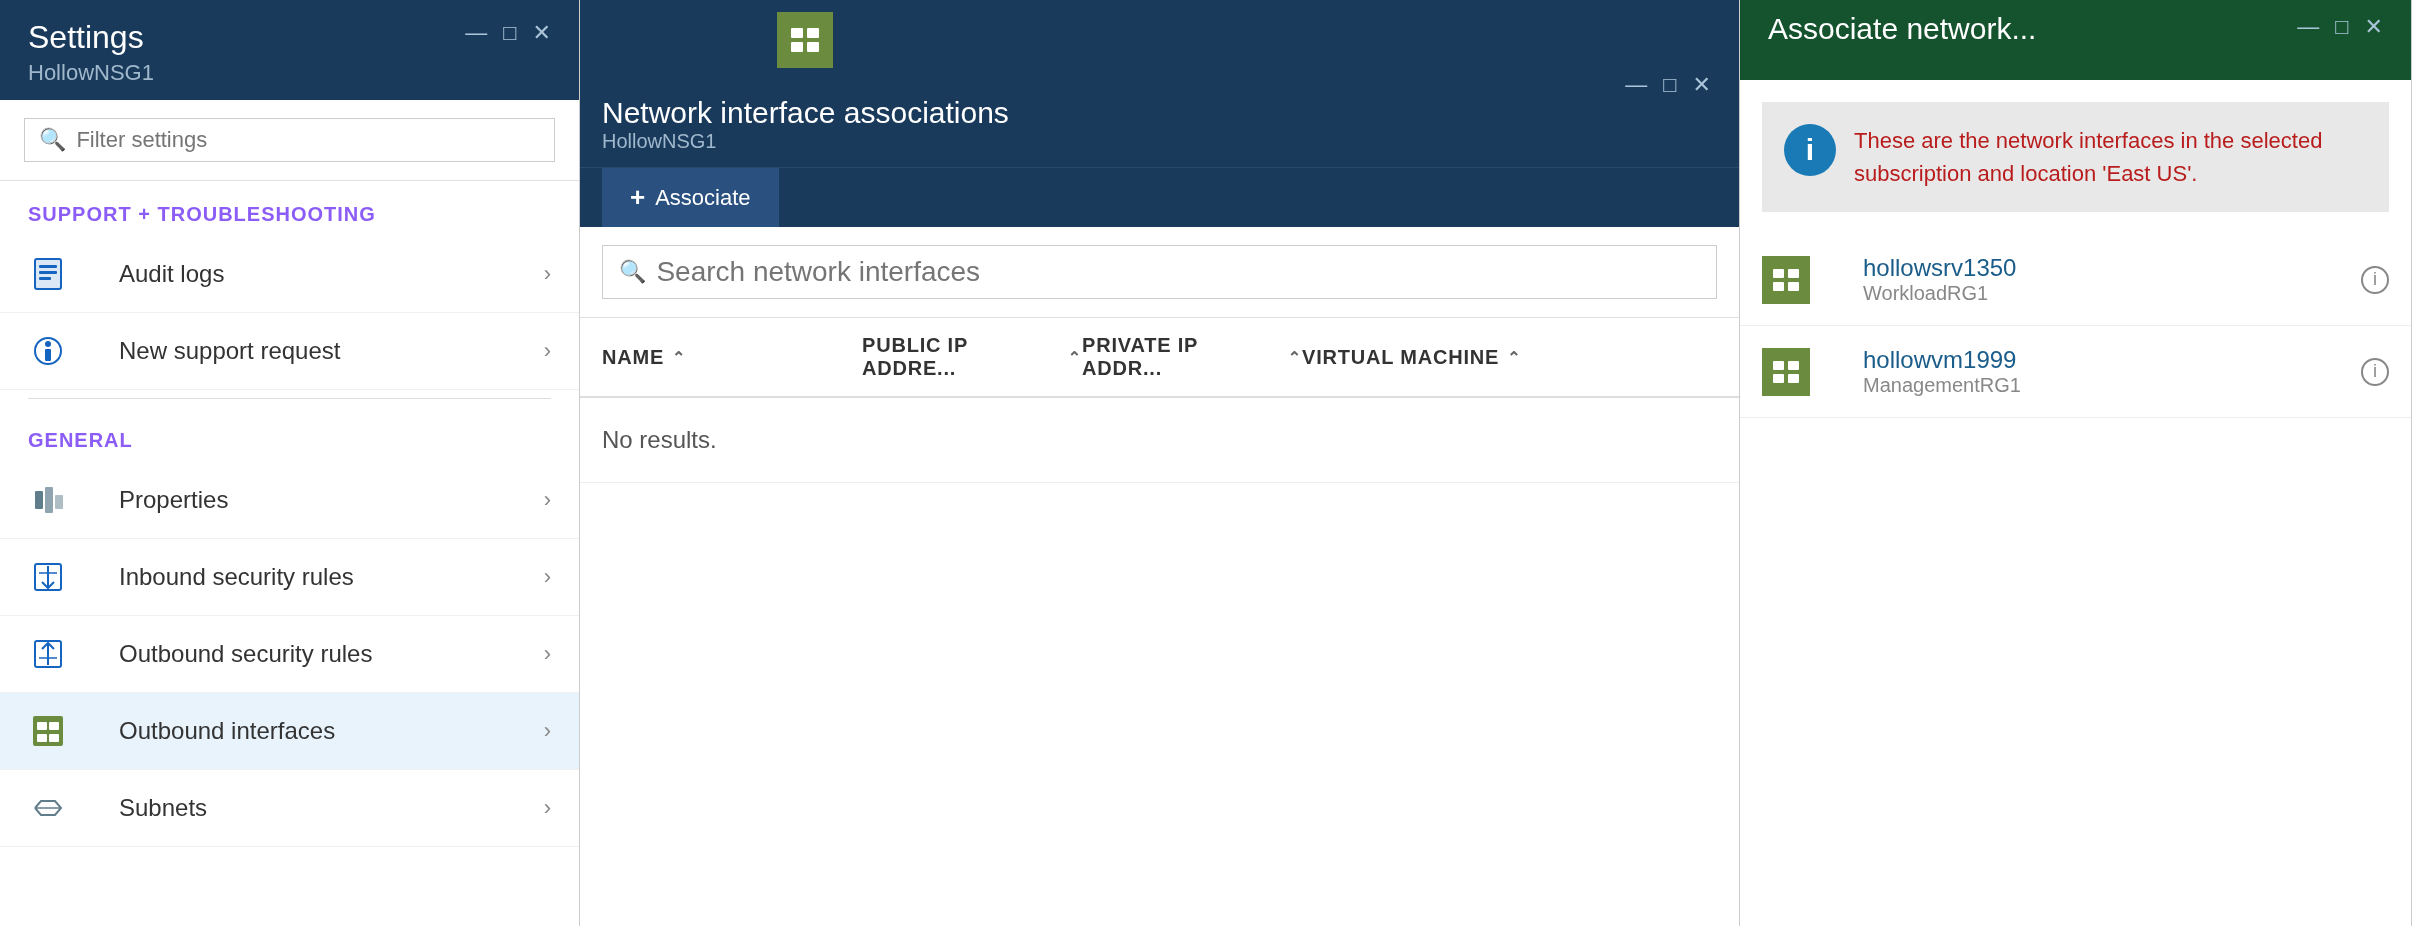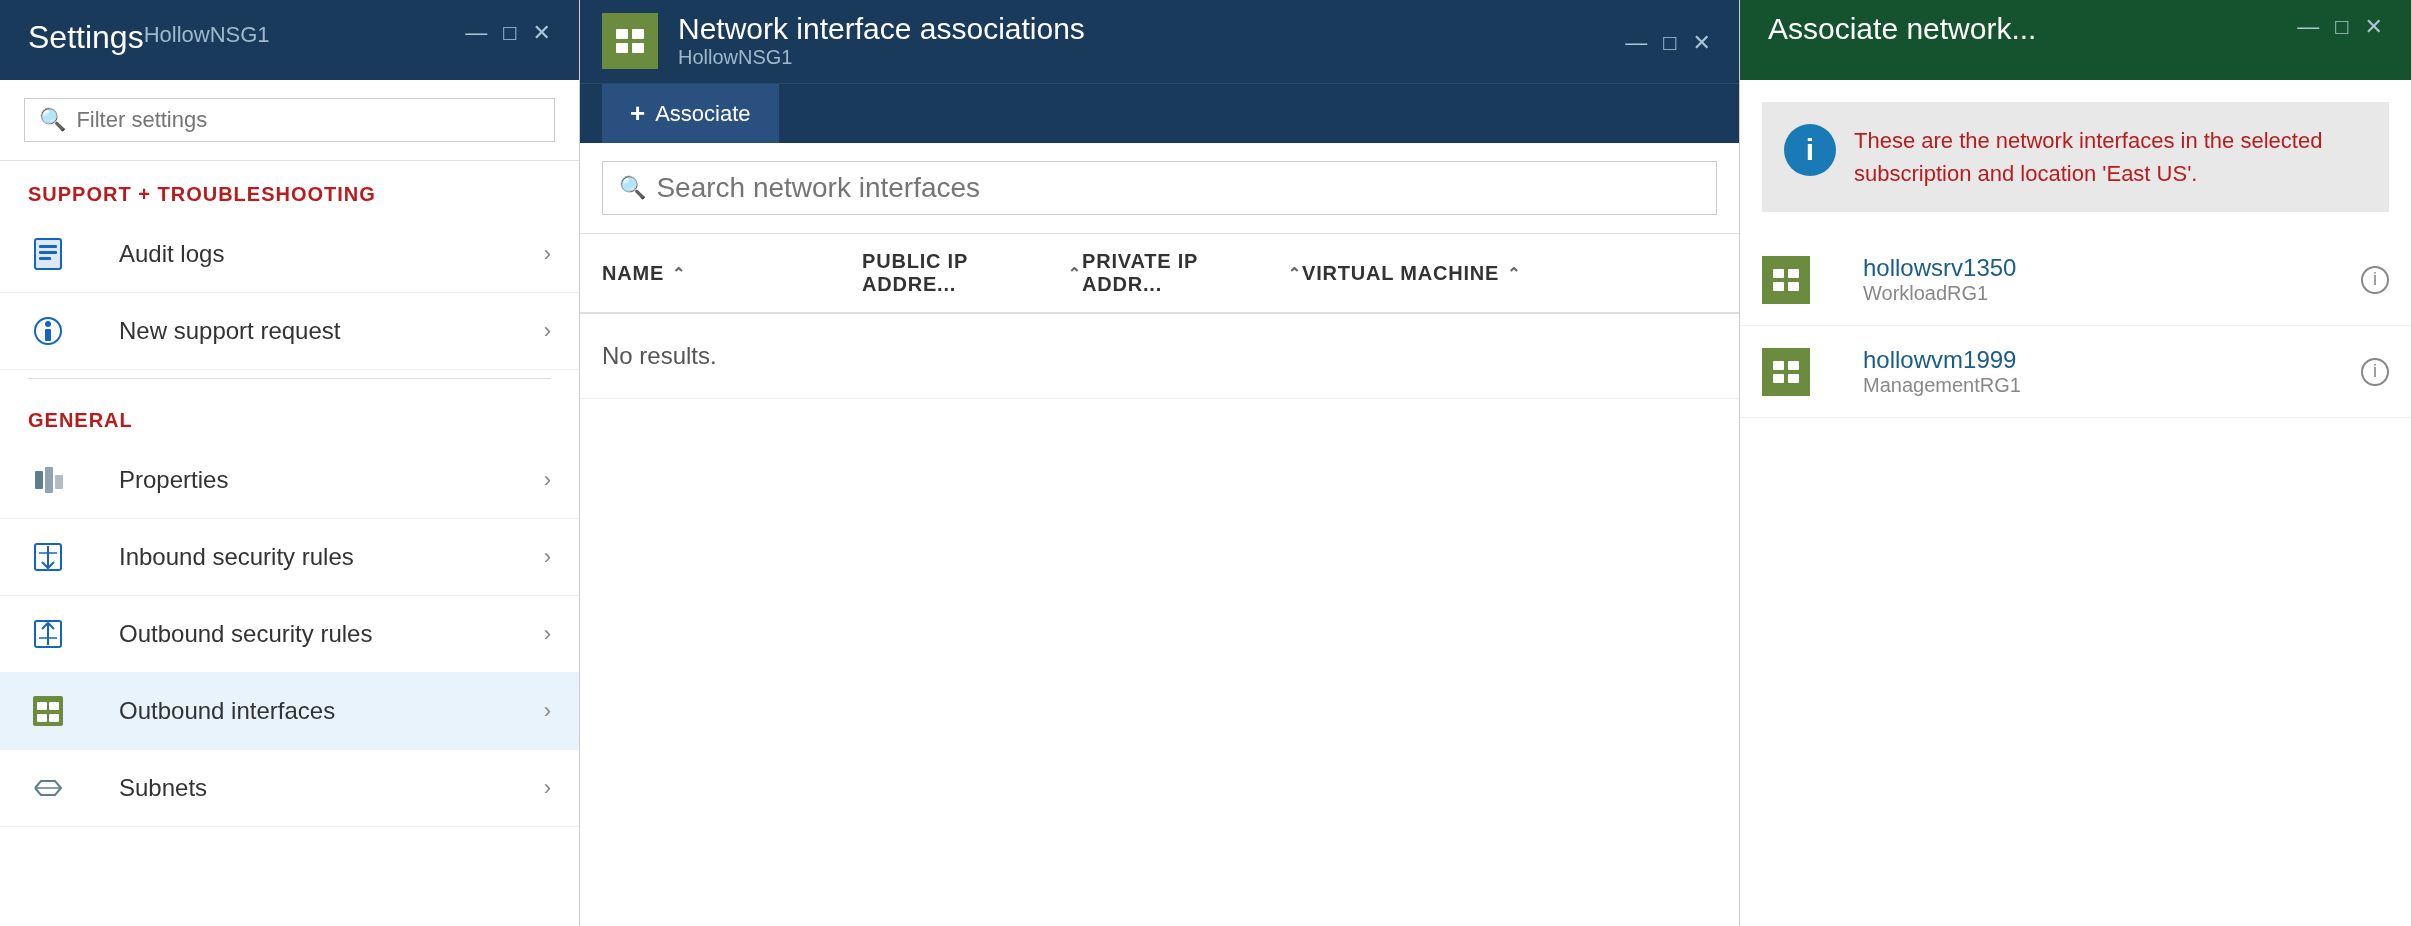--- a/index.html
+++ b/index.html
@@ -33,21 +33,21 @@
       color: #fff;
       padding: 18px 28px 14px 28px;
       display: flex;
       justify-content: space-between;
       align-items: flex-start;
       min-height: 80px;
     }
 
     .panel-header-title {
       display: flex;
-      flex-direction: row;
+      flex-direction: column;
     }
 
     .panel-header h1 {
       font-size: 32px;
       font-weight: 300;
       color: #fff;
       line-height: 1.2;
     }
 
     .panel-header .subtitle {
@@ -97,21 +97,21 @@
       color: #555;
       width: 100%;
       background: transparent;
     }
 
     
     .section-label {
       padding: 22px 28px 10px 28px;
       font-size: 20px;
       font-weight: 600;
-      color: #b91c1c;
+      color: #8b5cf6;
       letter-spacing: 0.05em;
       text-transform: uppercase;
     }
 
     
     .nav-item {
       display: flex;
       align-items: center;
       padding: 18px 28px;
       cursor: pointer;
@@ -163,21 +163,22 @@
       padding: 12px 28px 14px 22px;
       display: flex;
       align-items: center;
       justify-content: space-between;
       min-height: 80px;
     }
 
     .panel-header-middle-left {
       display: flex;
       align-items: center;
-      gap: 20px;
+      gap: 28px;
+      flex-direction: column;
     }
 
     .panel-icon-large {
       width: 56px;
       height: 56px;
       background: #6b8c3e;
       display: flex;
       align-items: center;
       justify-content: center;
       flex-shrink: 0;

